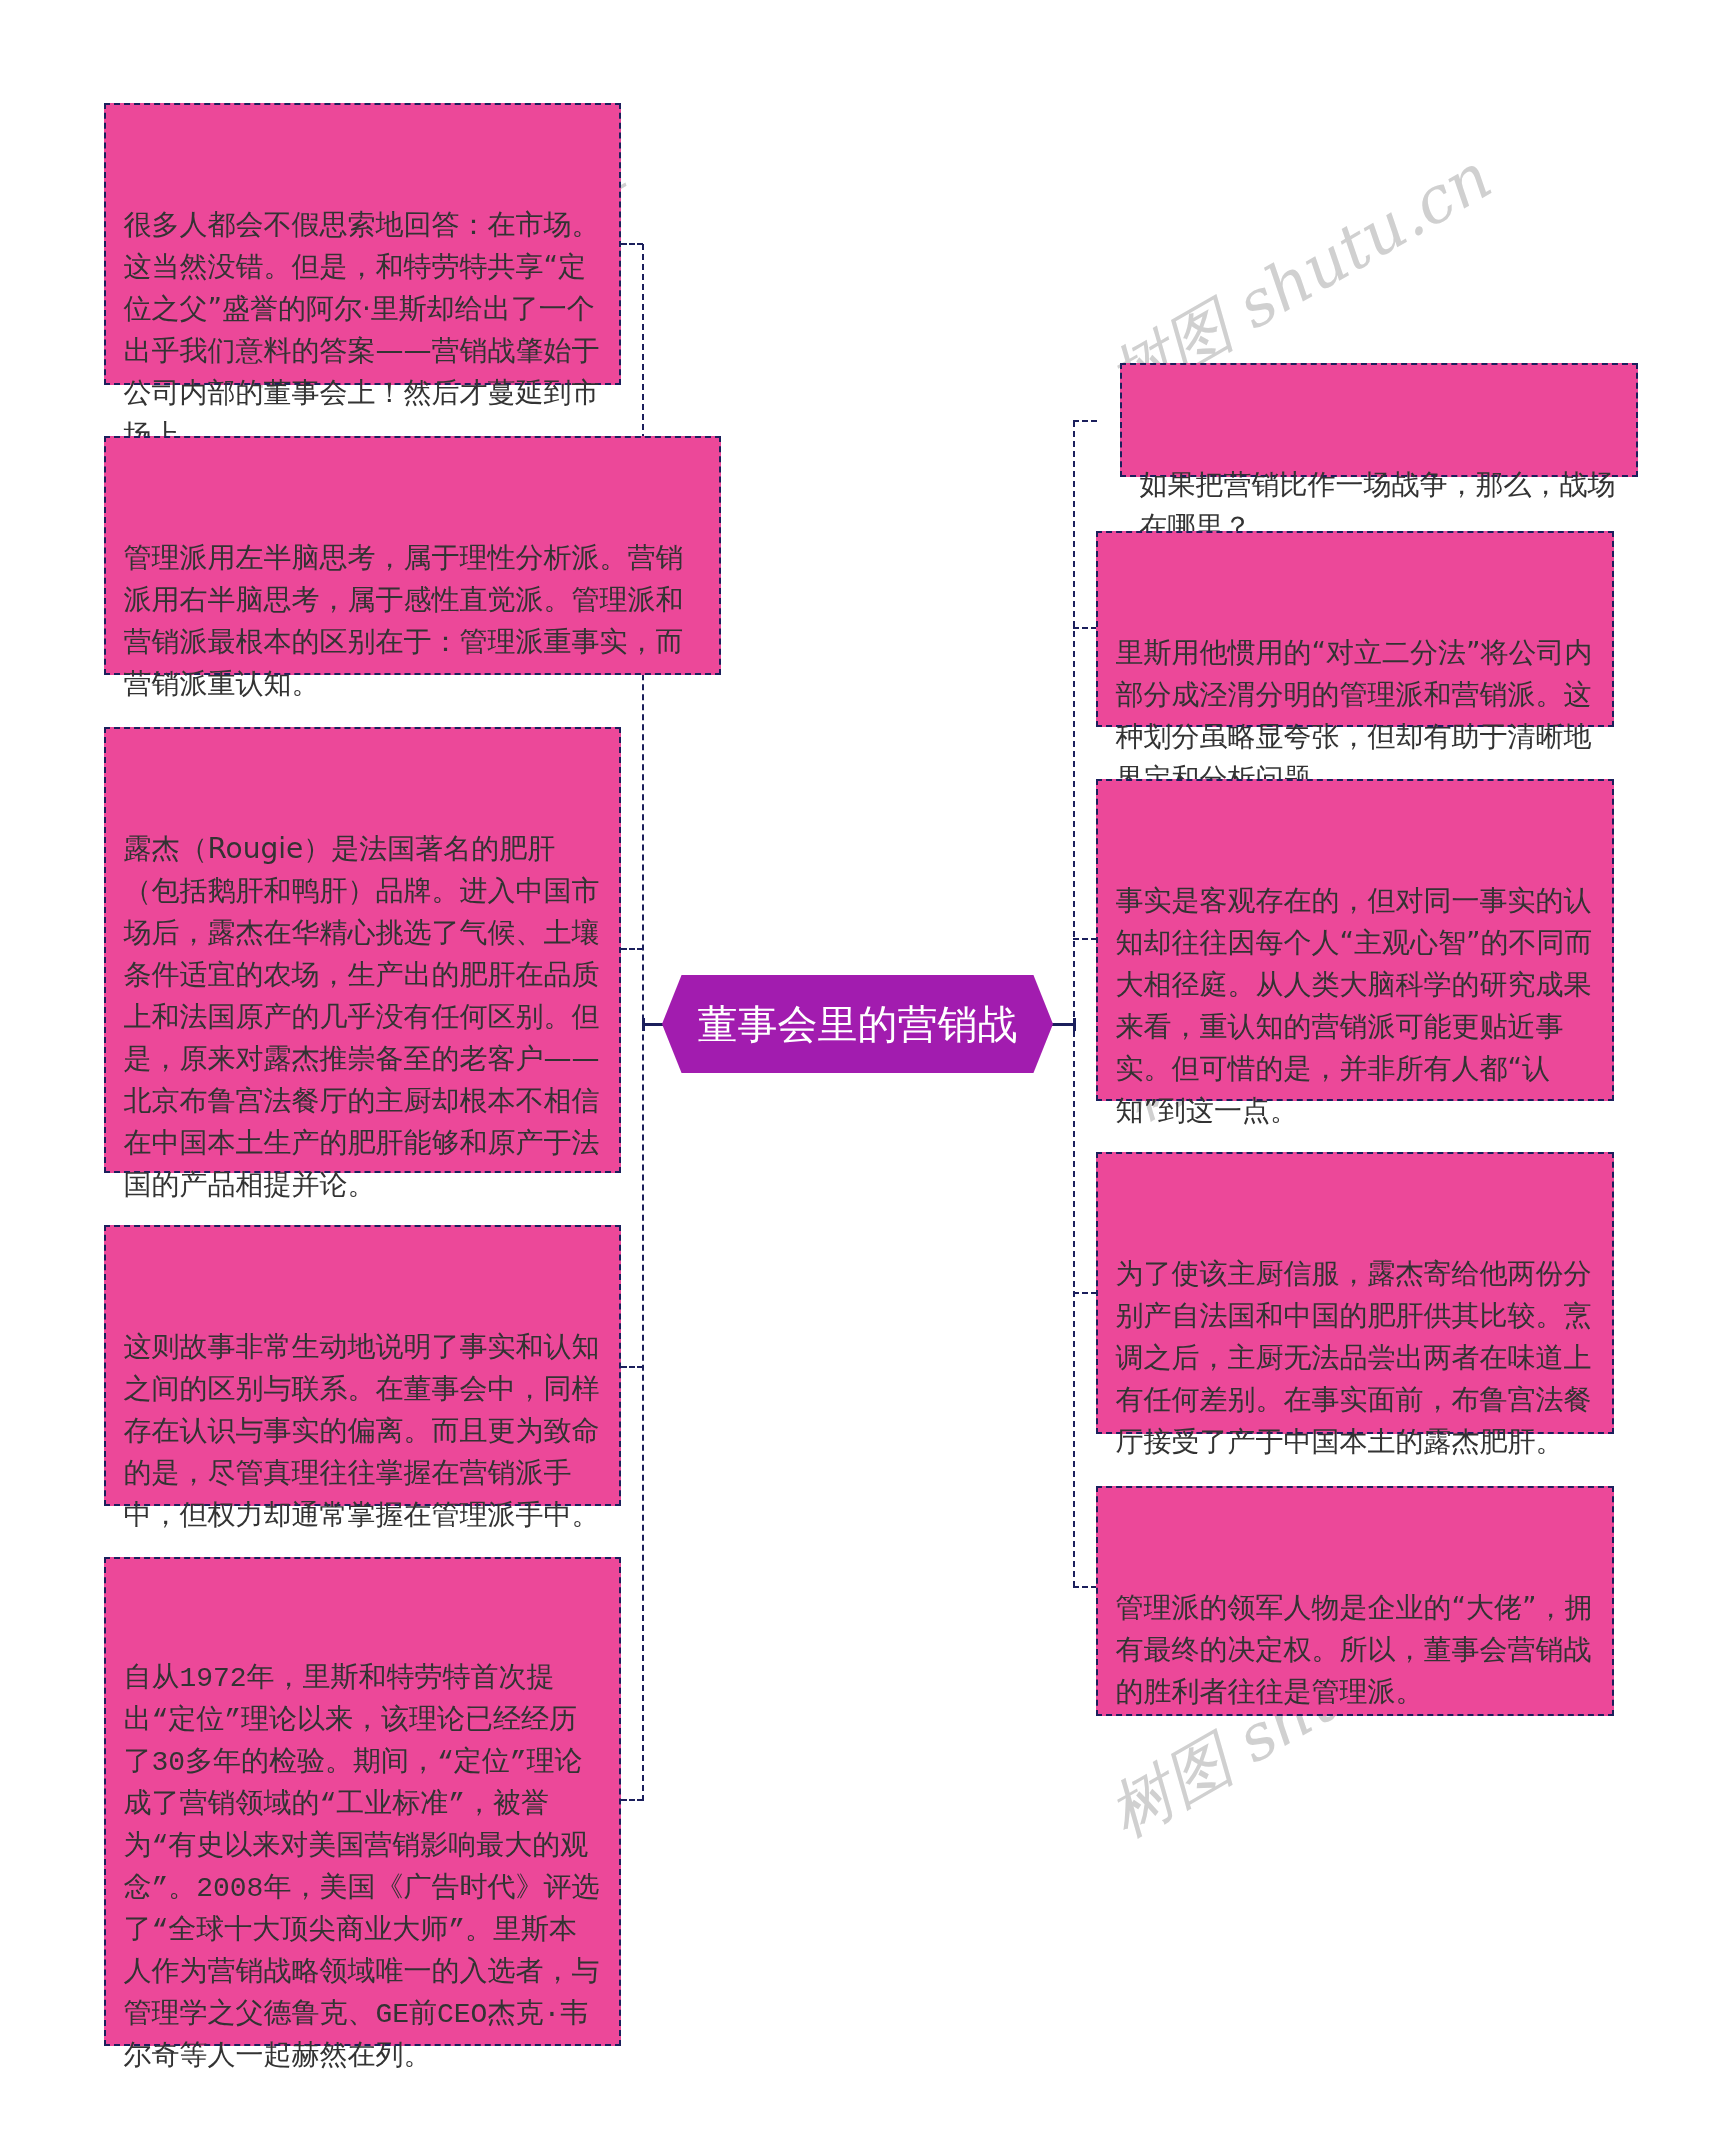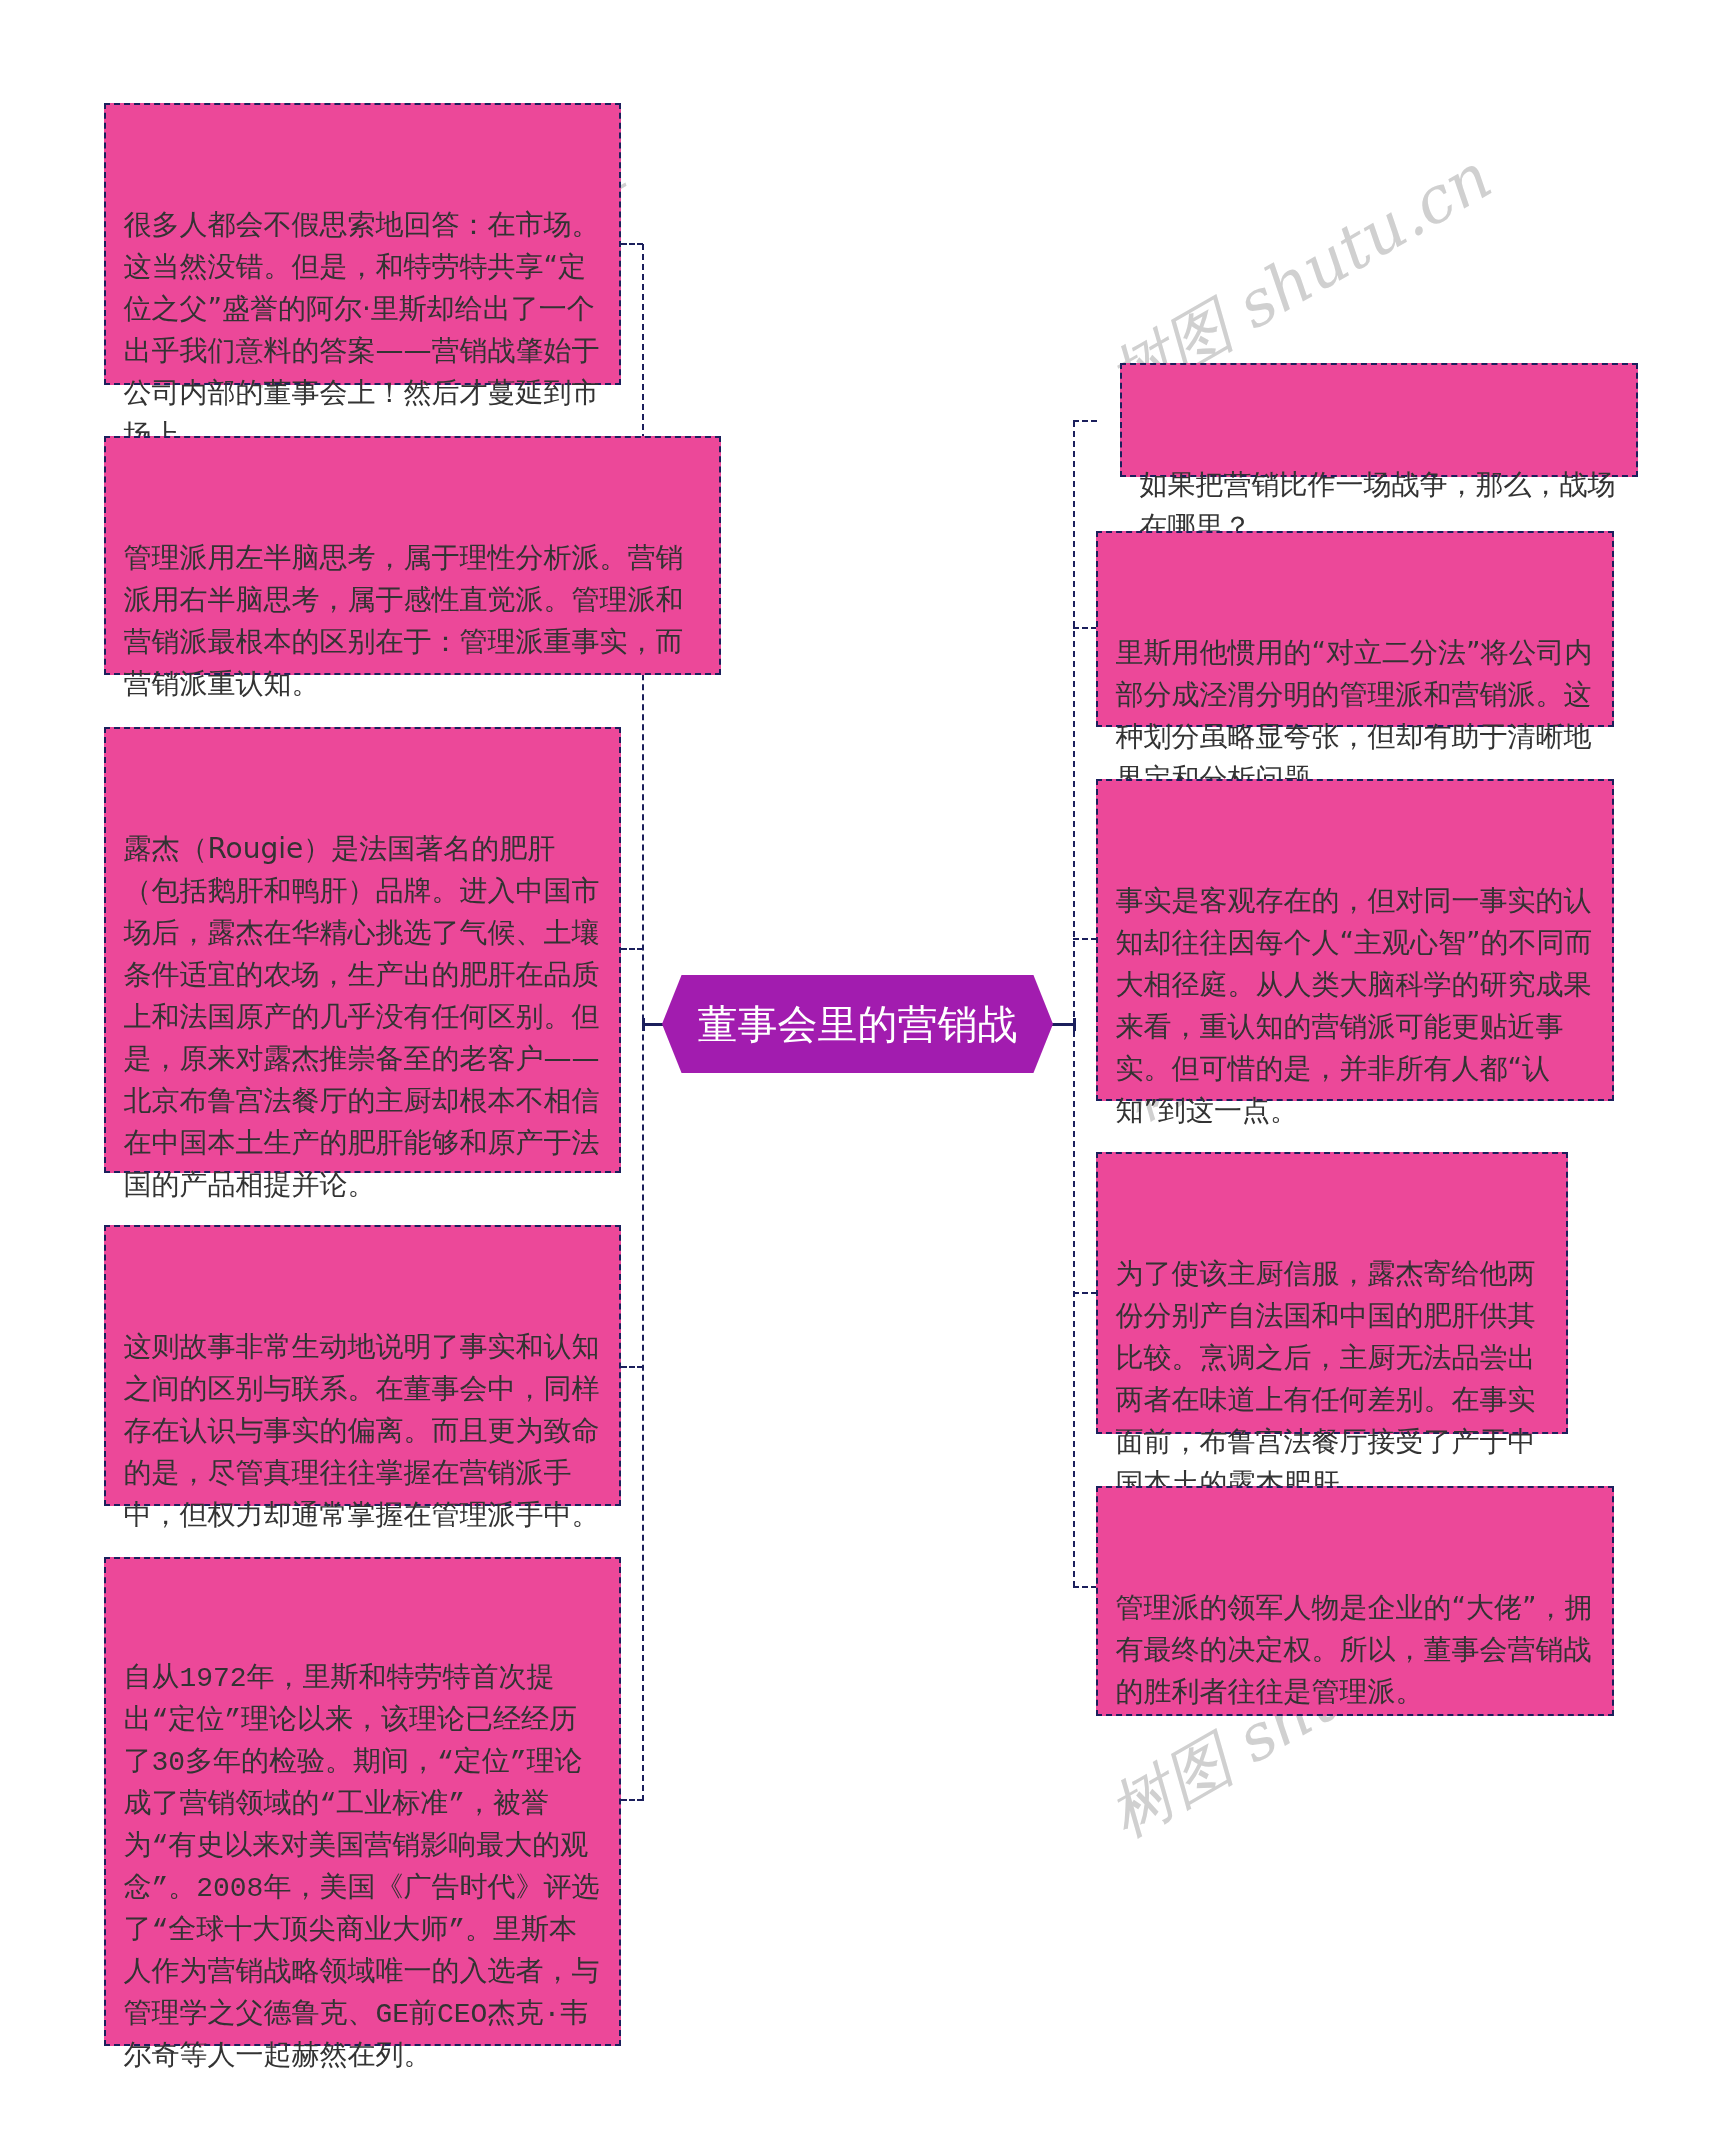--- a/index.html
+++ b/index.html
@@ -87,19 +87,19 @@
 
 <div class="node" style="left:1096px; top:363px; width:518px; height:114px;margin-left:24px;">
   <span class="txt">如果把营销比作一场战争，那么，战场在哪里？</span>
 </div>
 <div class="node" style="left:1096px; top:531px; width:518px; height:196px;">
   <span class="txt">里斯用他惯用的“对立二分法”将公司内部分成泾渭分明的管理派和营销派。这种划分虽略显夸张，但却有助于清晰地界定和分析问题。</span>
 </div>
 <div class="node" style="left:1096px; top:779px; width:518px; height:322px;">
   <span class="txt">事实是客观存在的，但对同一事实的认知却往往因每个人“主观心智”的不同而大相径庭。从人类大脑科学的研究成果来看，重认知的营销派可能更贴近事实。但可惜的是，并非所有人都“认知”到这一点。</span>
 </div>
-<div class="node" style="left:1096px; top:1152px; width:472px; height:282px;">
+<div class="node" style="left:1096px; top:1152px; width:518px; height:282px;">
   <span class="txt">为了使该主厨信服，露杰寄给他两份分别产自法国和中国的肥肝供其比较。烹调之后，主厨无法品尝出两者在味道上有任何差别。在事实面前，布鲁宫法餐厅接受了产于中国本土的露杰肥肝。</span>
 </div>
 <div class="node" style="left:1096px; top:1486px; width:518px; height:230px;">
   <span class="txt">管理派的领军人物是企业的“大佬”，拥有最终的决定权。所以，董事会营销战的胜利者往往是管理派。</span>
 </div>
 
 
 </body></html>

